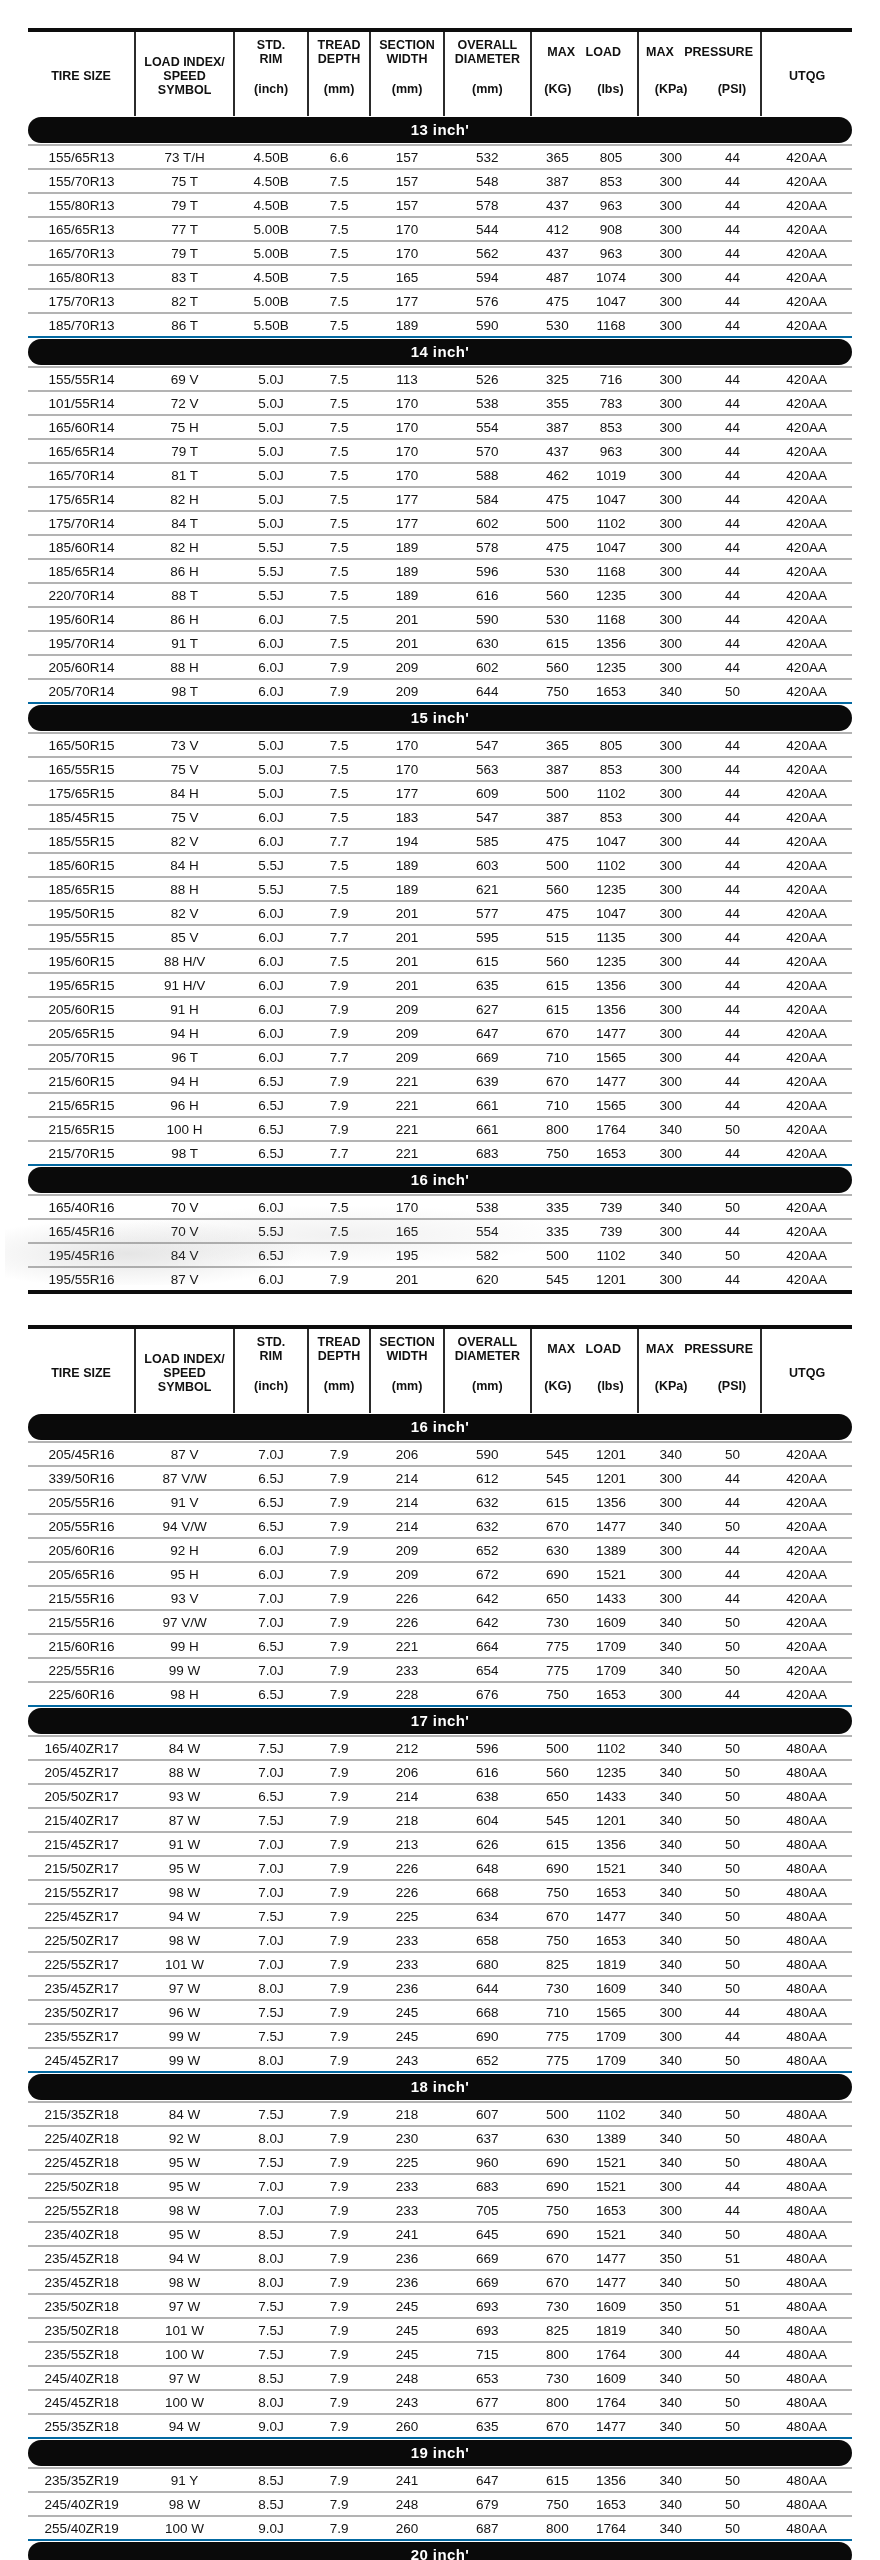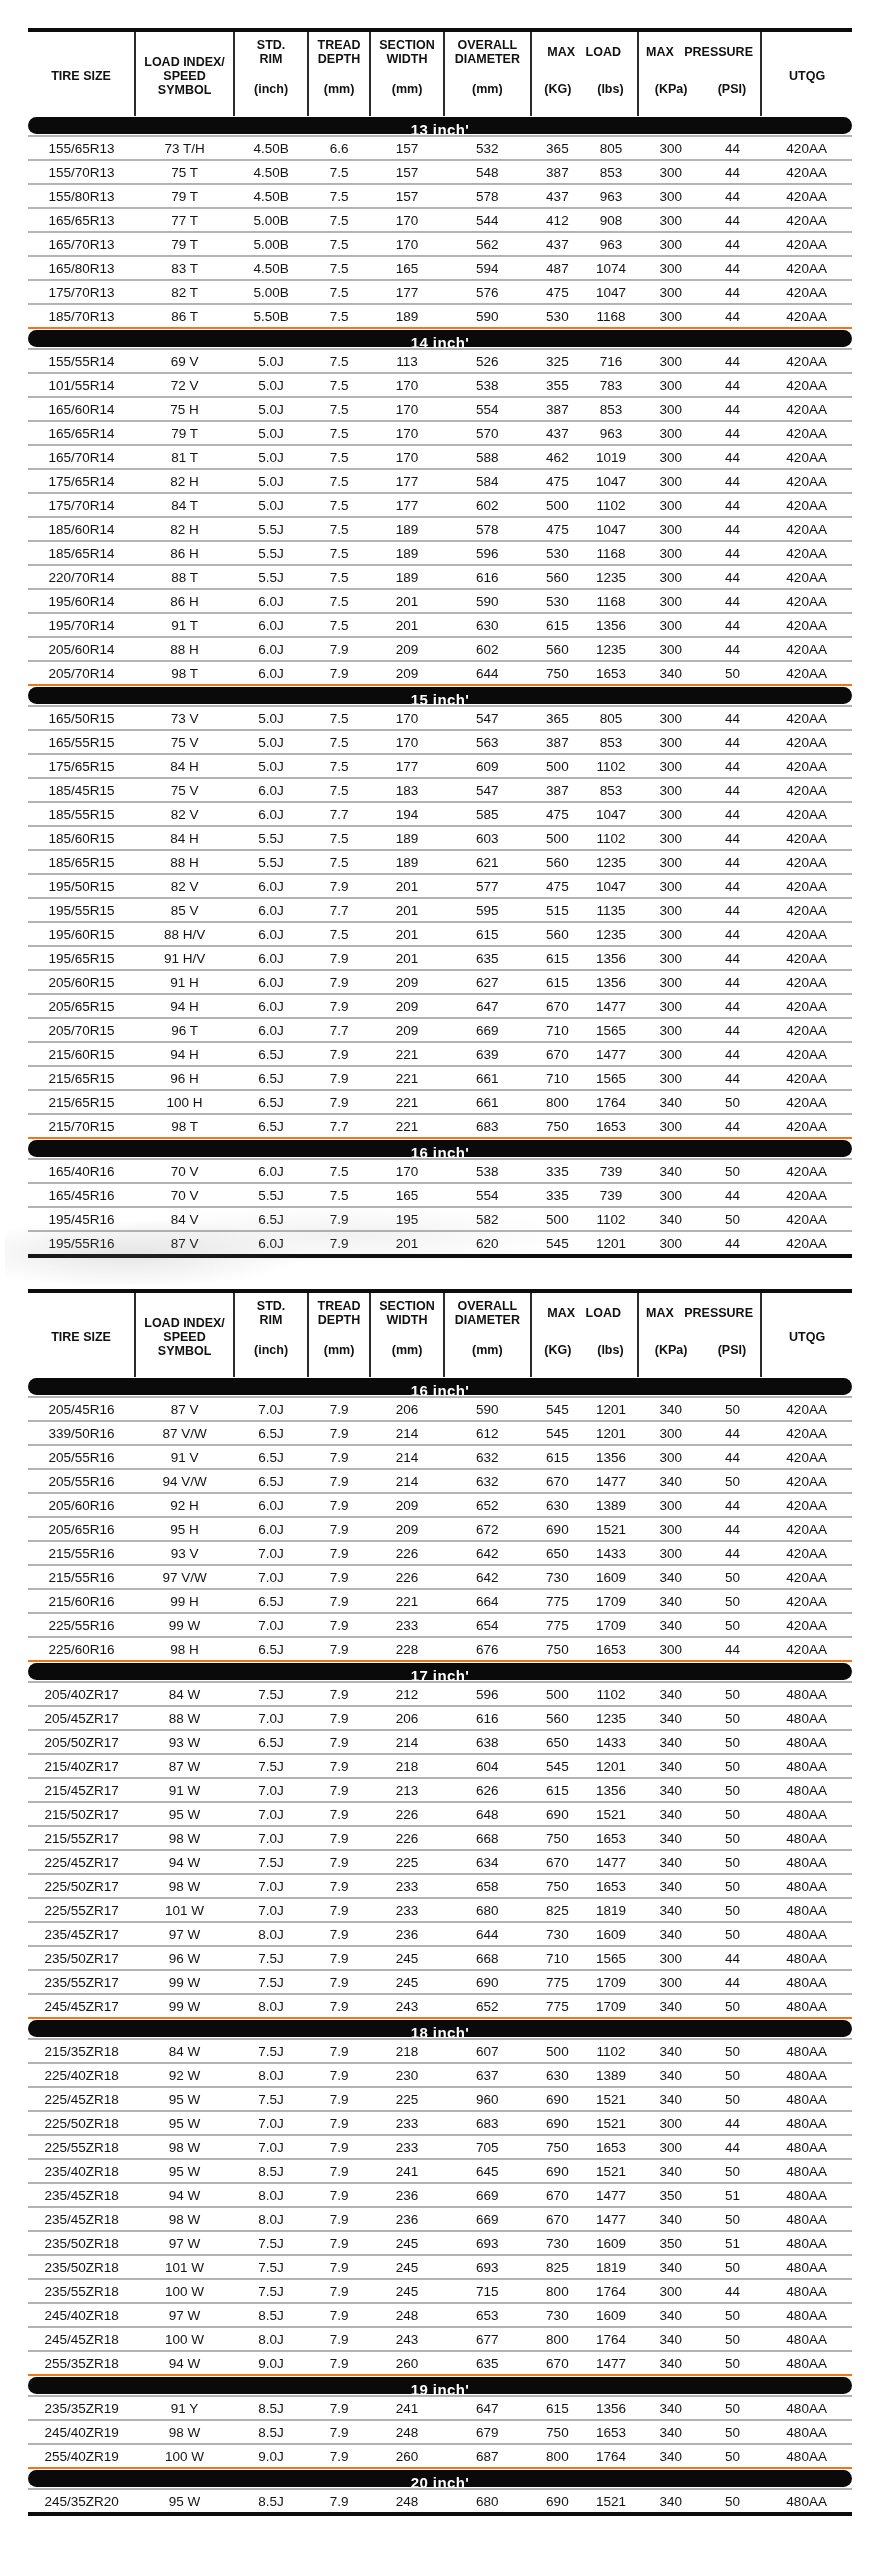--- a/index.html
+++ b/index.html
@@ -31,25 +31,25 @@
   thead tr.labels th{height:34px;}
   thead tr.units th{height:24px;vertical-align:bottom;padding-bottom:20px;}
   thead th.sep{border-left:2px solid #2b2b2b;}
   thead th .wsp{word-spacing:7px;}
 
   tbody td{
     text-align:center;font-size:13.5px;color:#141414;
     padding:0;white-space:nowrap;overflow:hidden;
   }
   tbody tr.data-row td{height:22px;border-top:2px solid #b3b3b3;}
-  tbody tr.section-row td{border-top:2px solid #f97316;padding:1px 0;}
+  tbody tr.section-row td{border-top:2px solid #0369a1;padding:1px 0;}
   tbody tr:first-child td{border-top:none;}
   .pill{
     background:#0a0a0a;color:#ffffff;border-radius:14px;
-    height:17px;line-height:26px;text-align:center;
+    height:26px;line-height:26px;text-align:center;
     font-weight:700;font-size:15px;letter-spacing:.4px;
   }
   .smudge{
     position:absolute;left:5px;top:1195px;width:560px;height:90px;
     pointer-events:none;
     background:
       radial-gradient(ellipse 45% 55% at 22% 65%, rgba(125,125,125,.20), rgba(125,125,125,0) 70%),
       radial-gradient(ellipse 55% 45% at 60% 45%, rgba(140,140,140,.12), rgba(140,140,140,0) 75%);
   }
 </style>
@@ -906,21 +906,21 @@
           <td>300</td>
           <td>44</td>
           <td>420AA</td>
         </tr>
         <tr class="section-row">
           <td colspan="11">
             <div class="pill">17 inch'</div>
           </td>
         </tr>
         <tr class="data-row">
-          <td>205/40ZR17</td>
+          <td>165/40ZR17</td>
           <td>84 W</td>
           <td>7.5J</td>
           <td>7.9</td>
           <td>212</td>
           <td>596</td>
           <td>500</td>
           <td>1102</td>
           <td>340</td>
           <td>50</td>
           <td>480AA</td>

